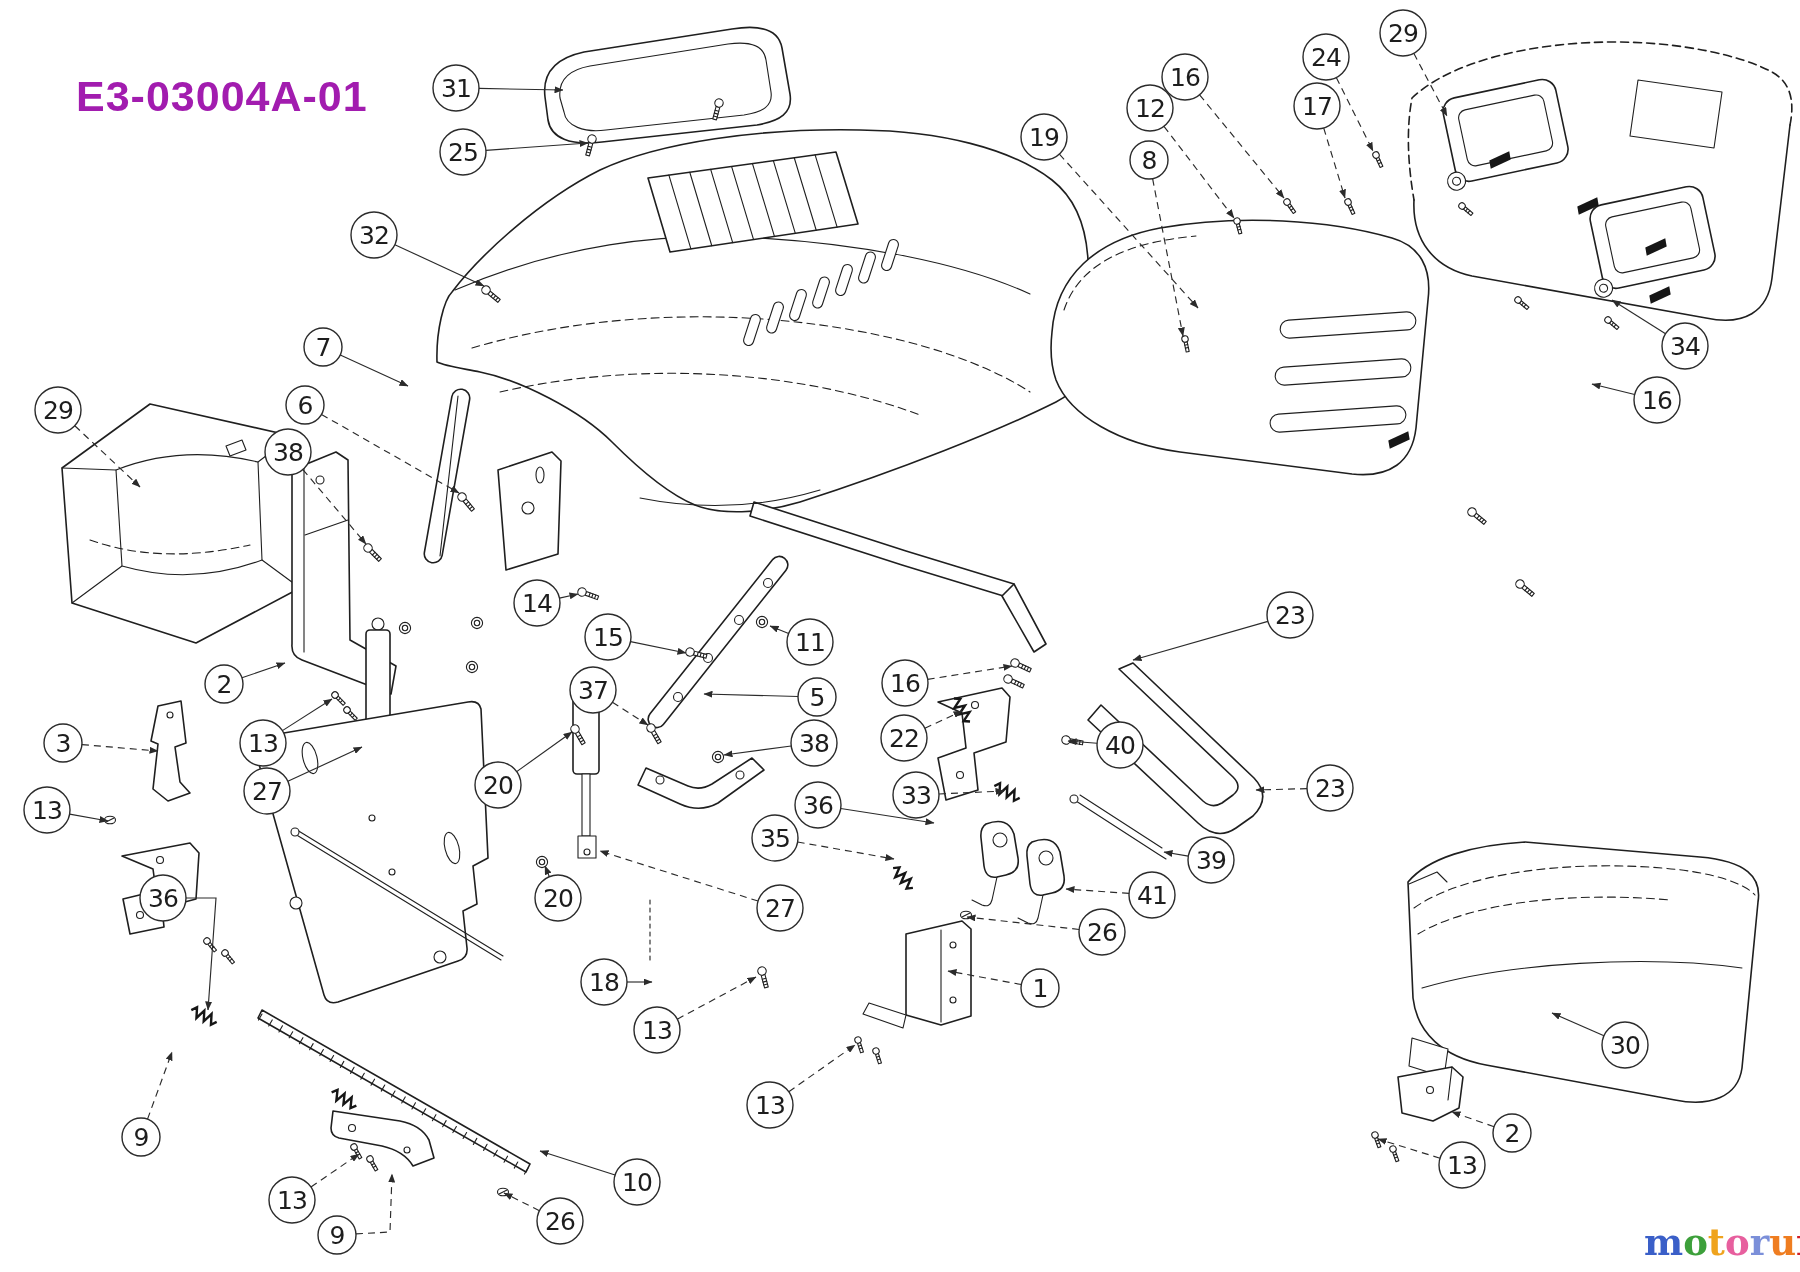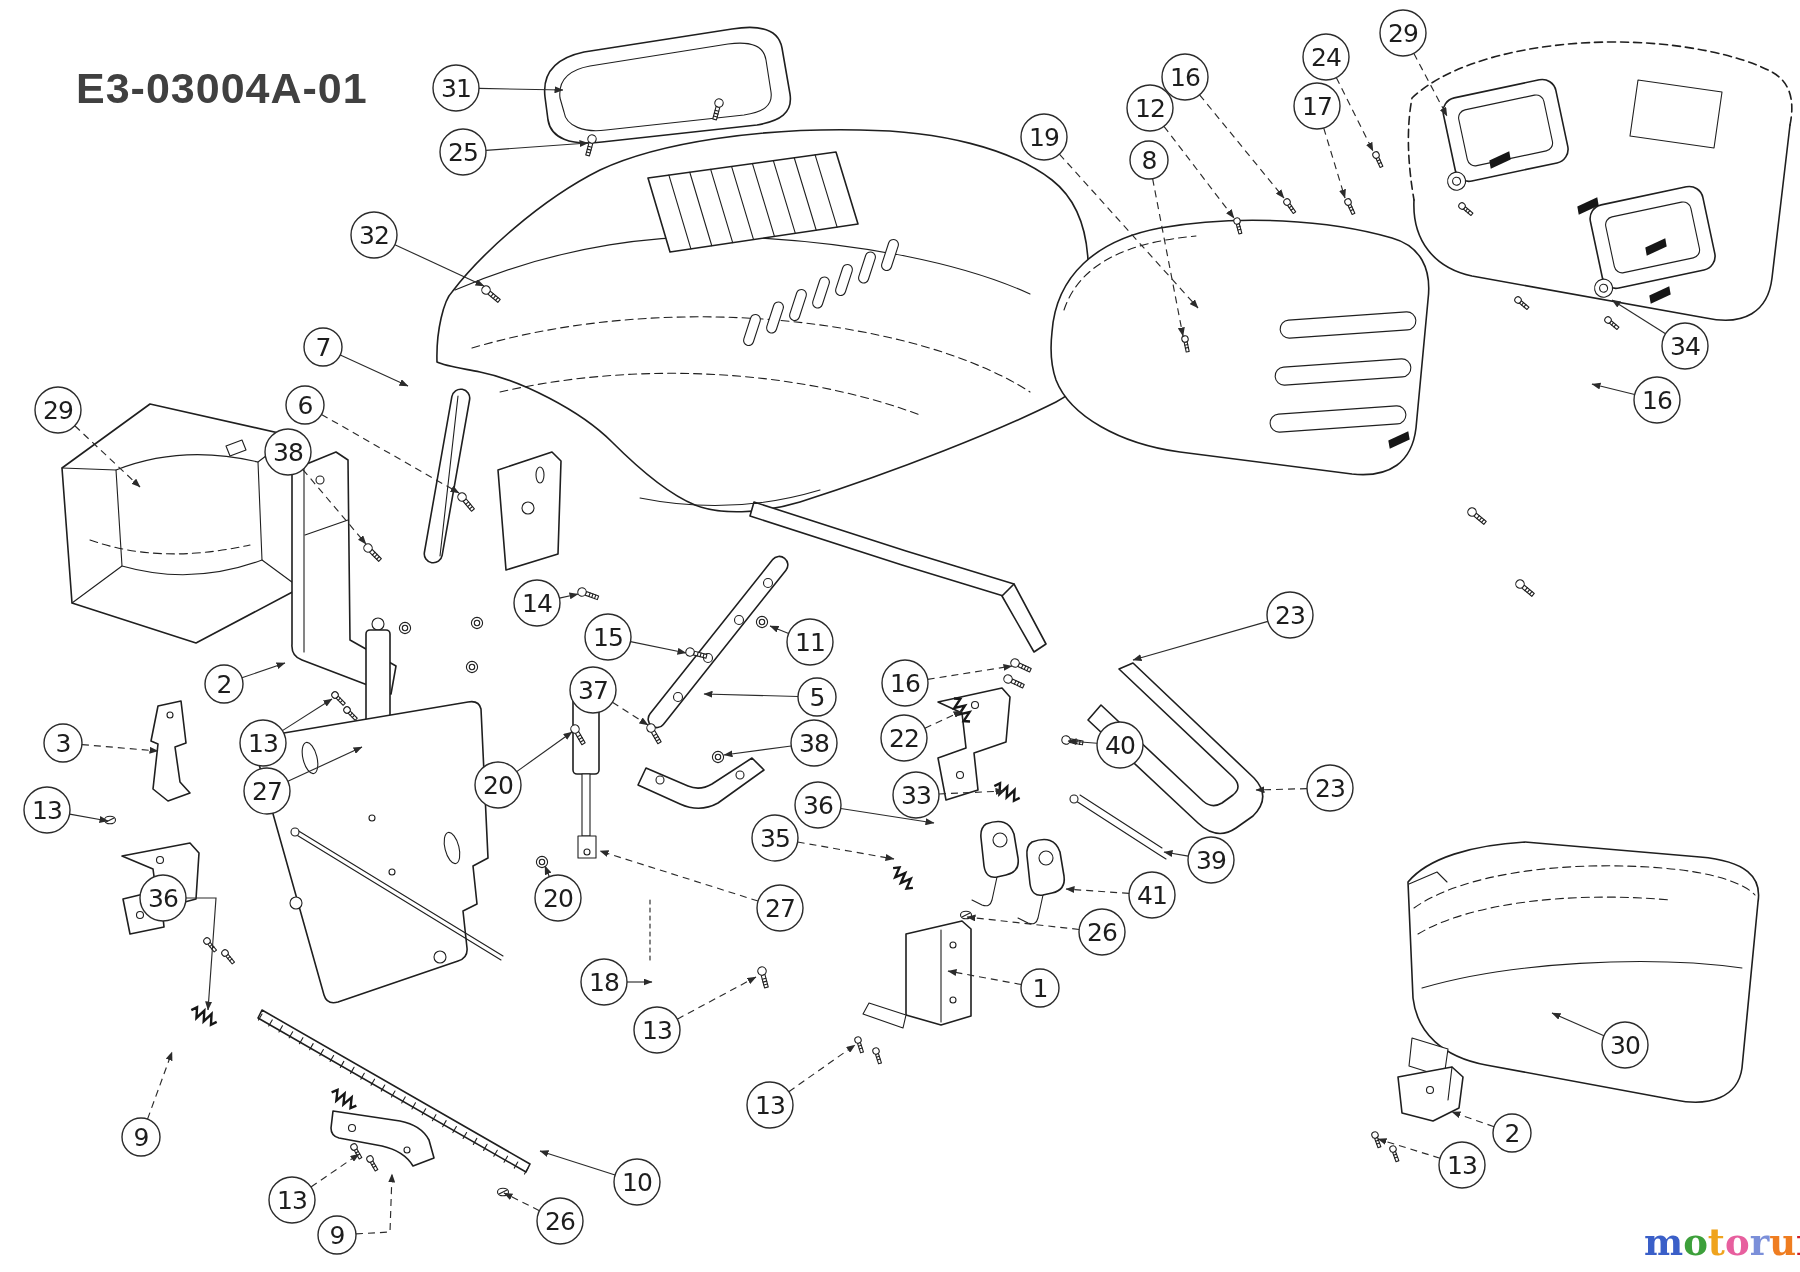--- a/index.html
+++ b/index.html
@@ -11,22 +11,22 @@
   .fw  {fill:#ffffff;stroke:#1f1f1f;stroke-width:1.6;stroke-linejoin:round;}
   .fw2 {fill:#ffffff;stroke:#1f1f1f;stroke-width:1.1;stroke-linejoin:round;}
   .dash {stroke-dasharray:8 5;}
   .dash2{stroke-dasharray:4 4;}
   .hole{fill:#ffffff;stroke:#1f1f1f;stroke-width:1.1;}
   .dark{fill:#161616;stroke:none;}
   .co-c{fill:#ffffff;stroke:#2b2b2b;stroke-width:1.4;}
   .co-t{font:25px "DejaVu Sans",sans-serif;fill:#1d1d1d;text-anchor:middle;letter-spacing:-1px;}
   .leader{stroke:#2b2b2b;stroke-width:1.15;fill:none;}
   .leader.dsh{stroke-dasharray:7 5;}
-  #doc-title{position:absolute;left:76px;top:64px;font:bold 43px "Liberation Sans",sans-serif;
-             color:#404040;letter-spacing:1px;}
+  #doc-title{position:absolute;left:76px;top:72px;font:bold 43px "Liberation Sans",sans-serif;
+             color:#a21caf;letter-spacing:1px;}
   #site-logo{position:absolute;left:1644px;top:1220px;font-family:"DejaVu Serif",serif;
              font-weight:bold;font-size:37px;white-space:nowrap;}
   #site-logo .logo-letter{display:inline-block;}
 </style>
 </head>
 <body>
 
 <div id="stage">
 
   <svg id="dwg" width="1800" height="1272" viewBox="0 0 1800 1272">

